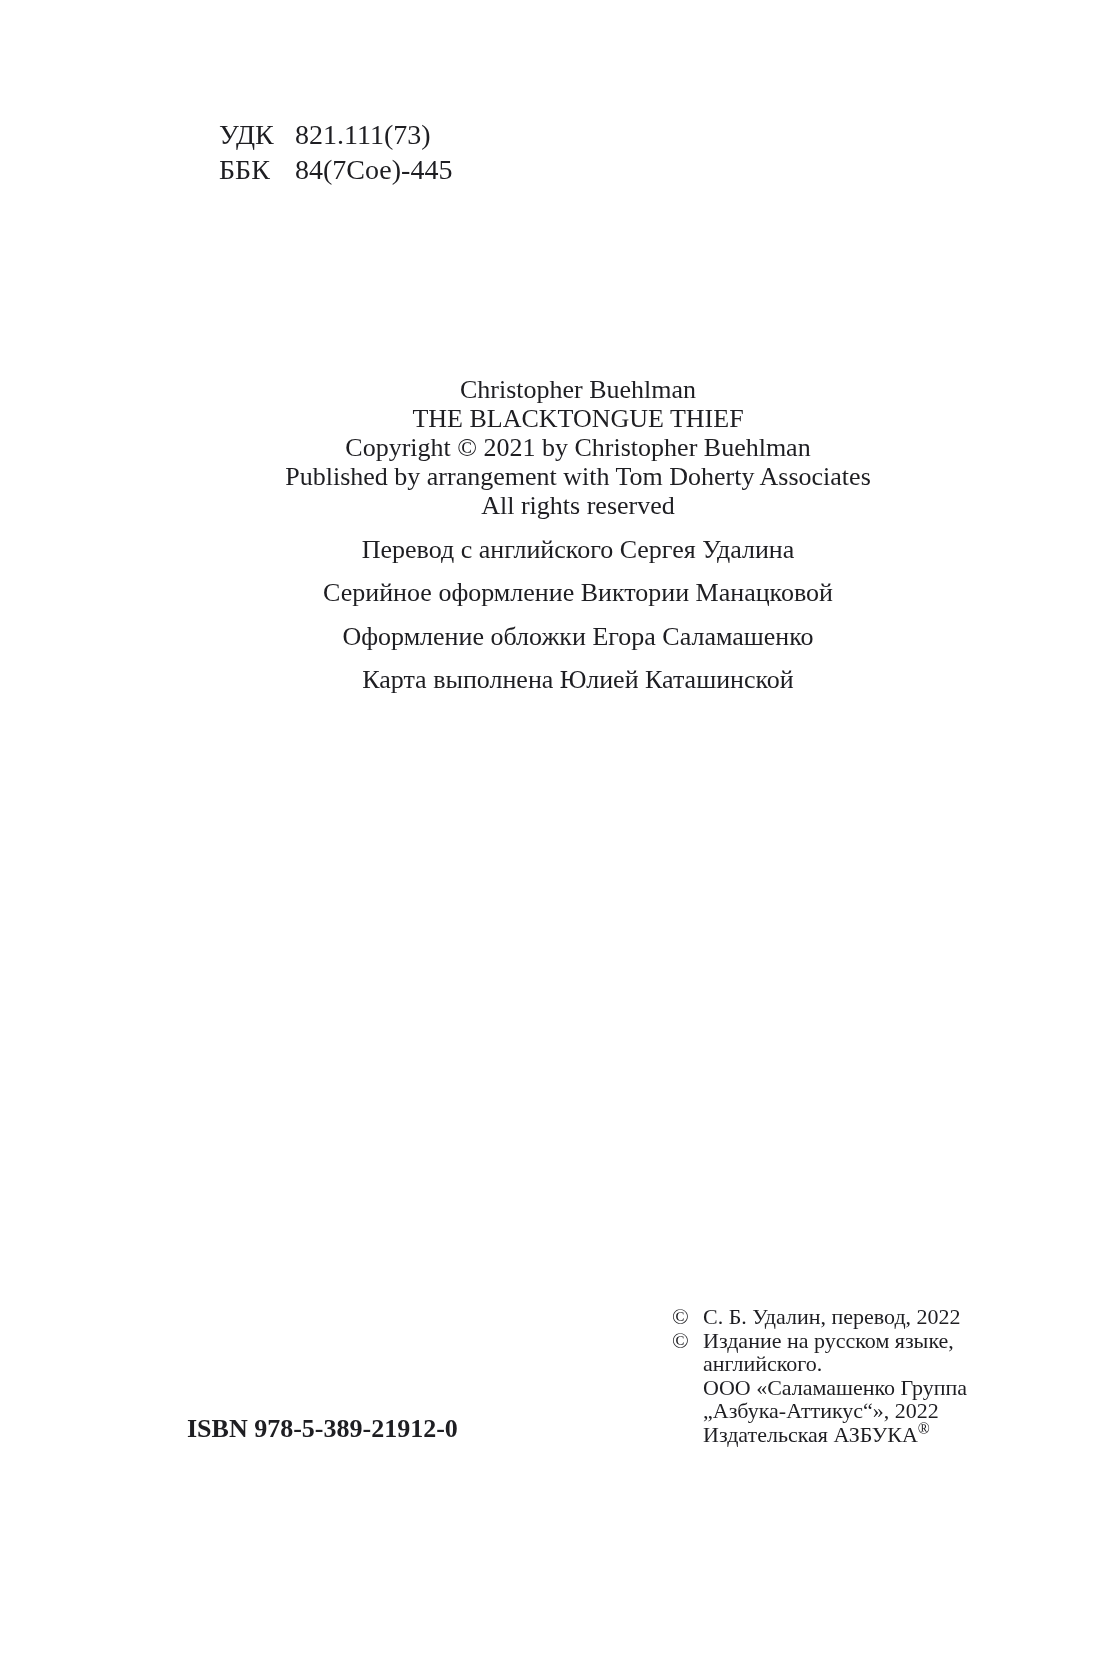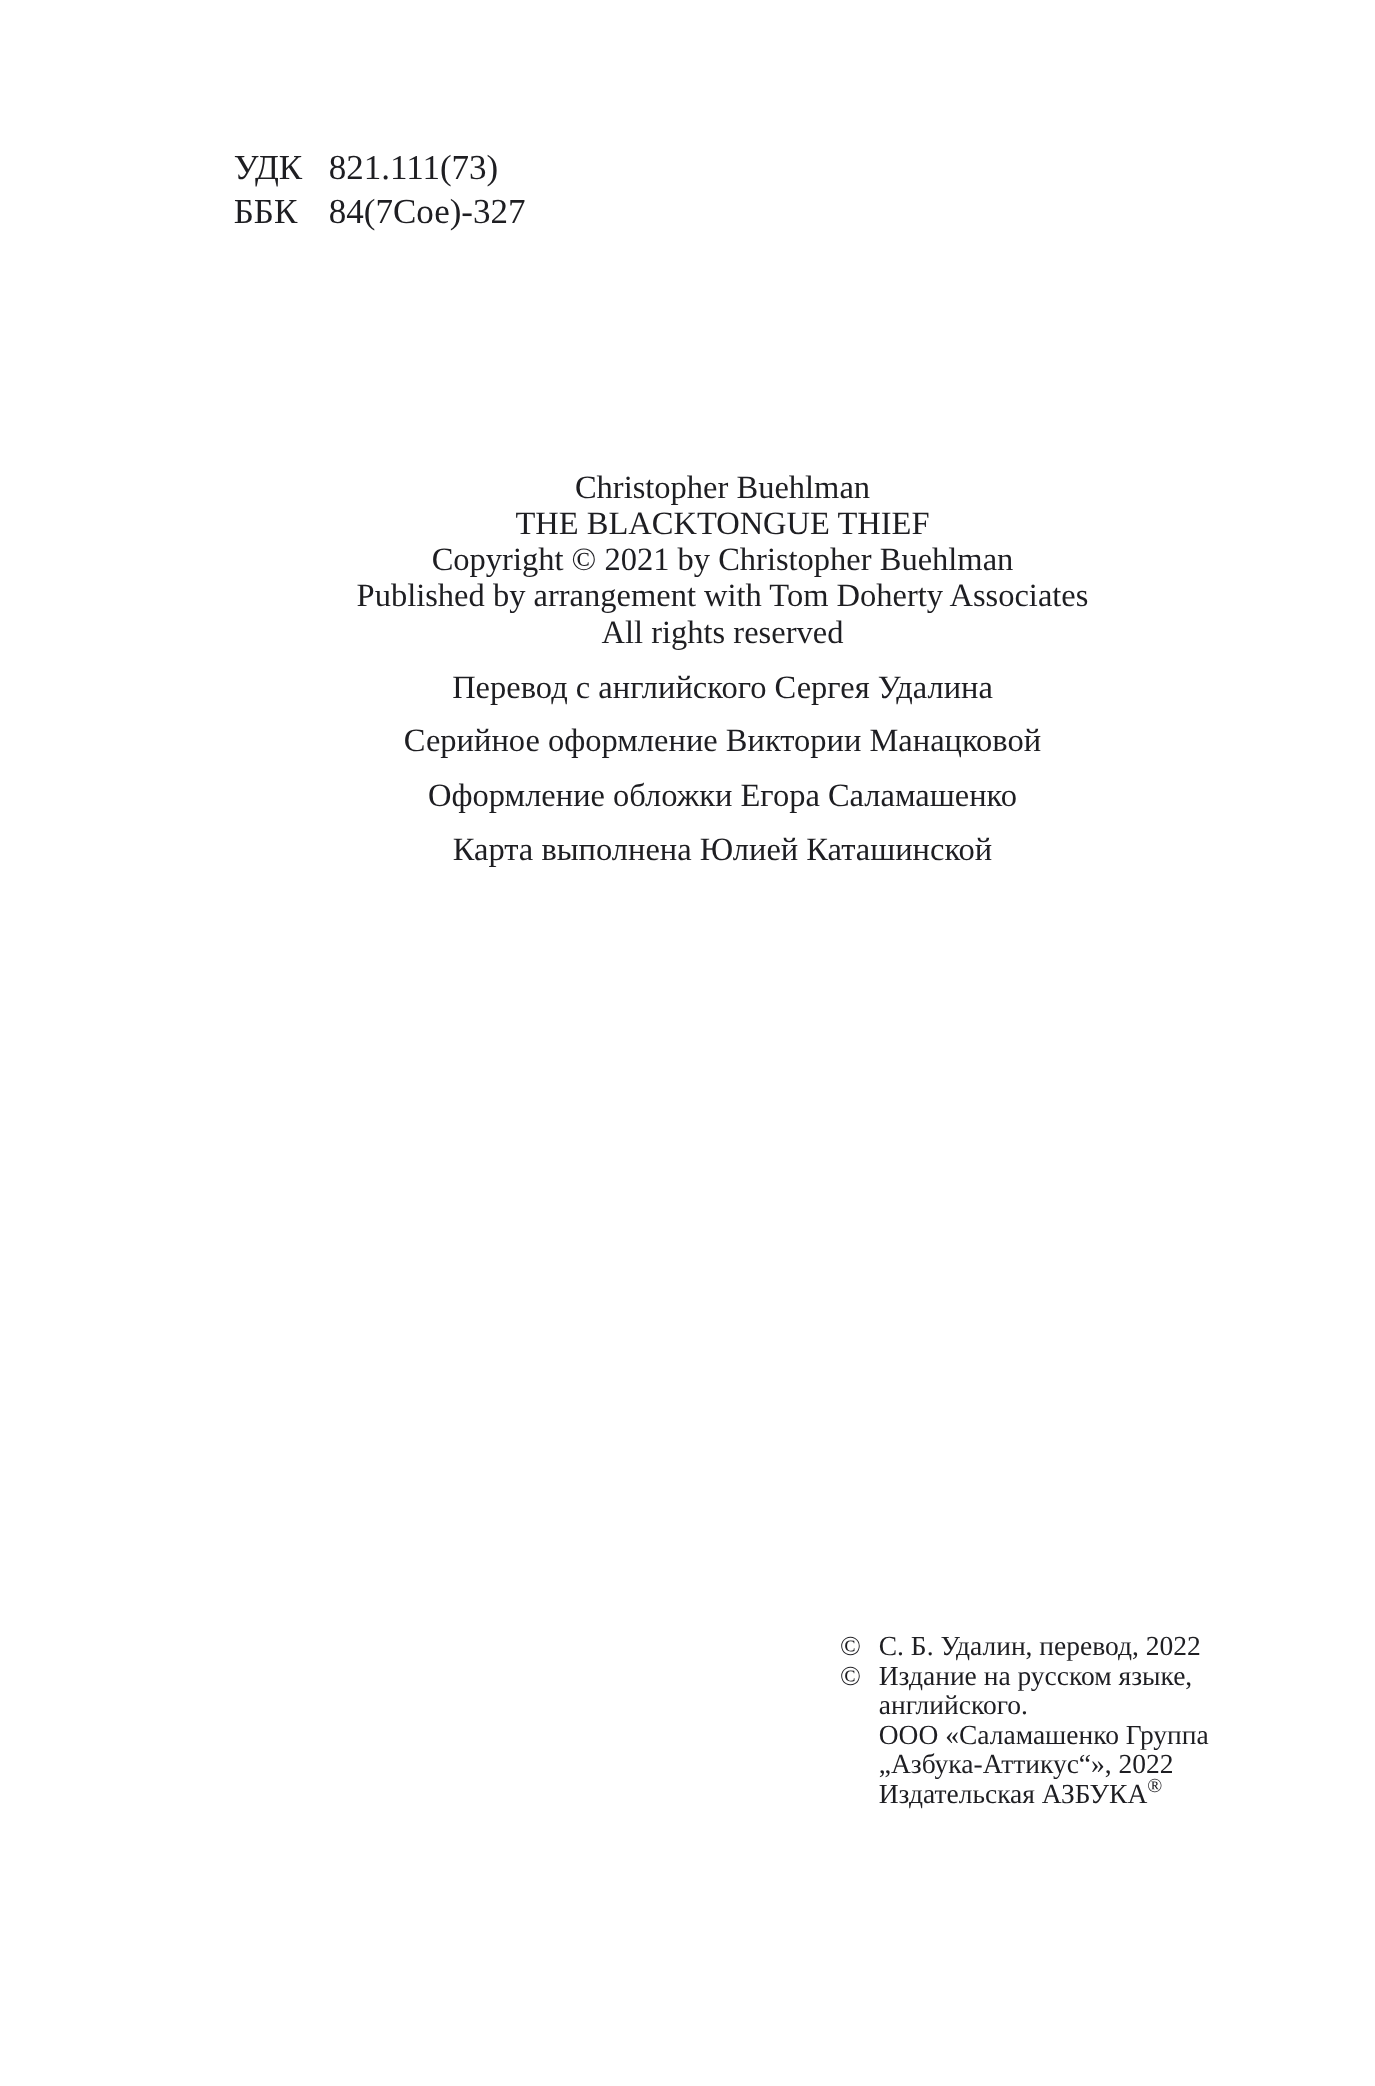--- a/index.html
+++ b/index.html
@@ -19,21 +19,21 @@
   
   .udk-block {
     position: absolute;
     left: 187px;
     top: 117px;
     font-size: 28px;
     line-height: 35px;
     white-space: nowrap;
   }
   .udk-row { display: flex; }
-  .udk-label { width: 76px; flex: 0 0 76px; }
+  .udk-label { width: 76px; flex: 0 0 76px; margin-left: 32px; }
   
   .center-col {
     position: absolute;
     left: 28px;
     top: 375px;
     width: 1100px;
     text-align: center;
     font-size: 26px;
   }
   .title-block p {
@@ -75,38 +75,39 @@
 
 <div class="page">
 
   <div class="udk-block">
     <div class="udk-row">
       <span class="udk-label">УДК</span>
       <span class="udk-value">821.111(73)</span>
     </div>
     <div class="udk-row">
       <span class="udk-label">ББК</span>
-      <span class="udk-value">84(7Сое)-327</span>
+      <span class="udk-value">84(7Сое)-445</span>
     </div>
   </div>
 
   <div class="center-col">
     <div class="title-block">
       <p>Christopher Buehlman</p>
       <p>THE BLACKTONGUE THIEF</p>
       <p>Copyright © 2021 by Christopher Buehlman</p>
       <p>Published by arrangement with Tom Doherty Associates</p>
       <p>All rights reserved</p>
     </div>
     <p class="credit">Перевод с английского Сергея Удалина</p>
     <p class="credit">Серийное оформление Виктории Манацковой</p>
     <p class="credit">Оформление обложки Егора Саламашенко</p>
     <p class="credit">Карта выполнена Юлией Каташинской</p>
   </div>
 
+  <div class="isbn">ISBN 978-5-389-21912-0</div>
 
   <div class="copyright-block">
     <div class="c-entry">
       <span class="c-sym">©</span>
       <div class="c-text">
         <div>С. Б. Удалин, перевод, 2022</div>
       </div>
     </div>
     <div class="c-entry">
       <span class="c-sym">©</span>

